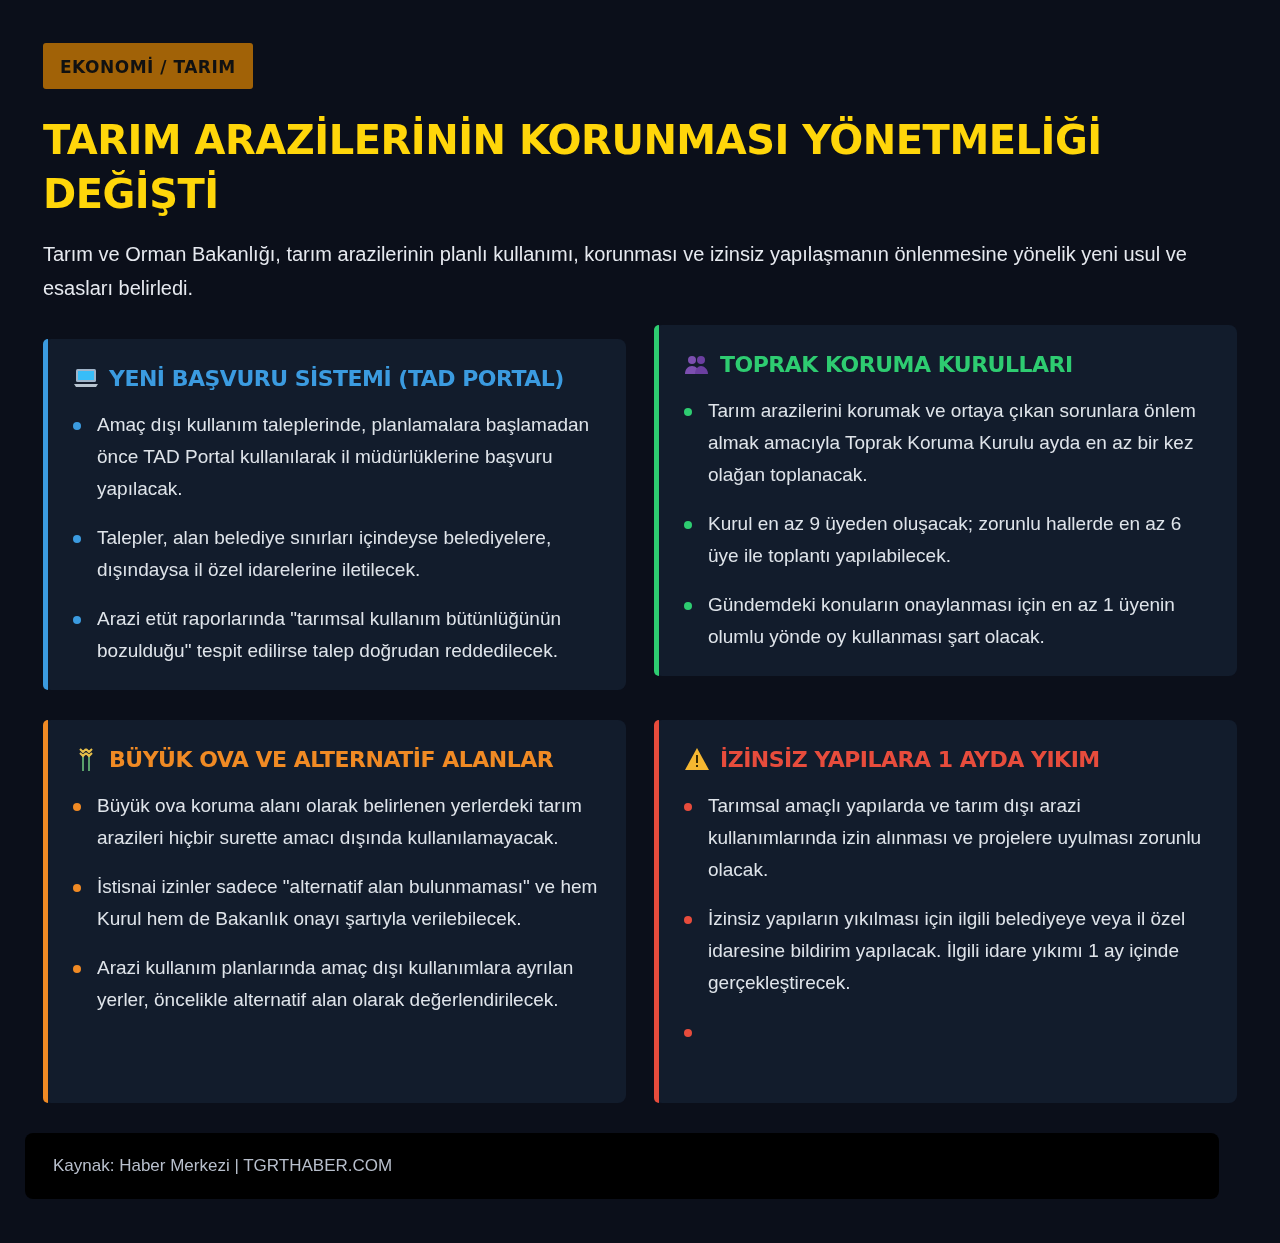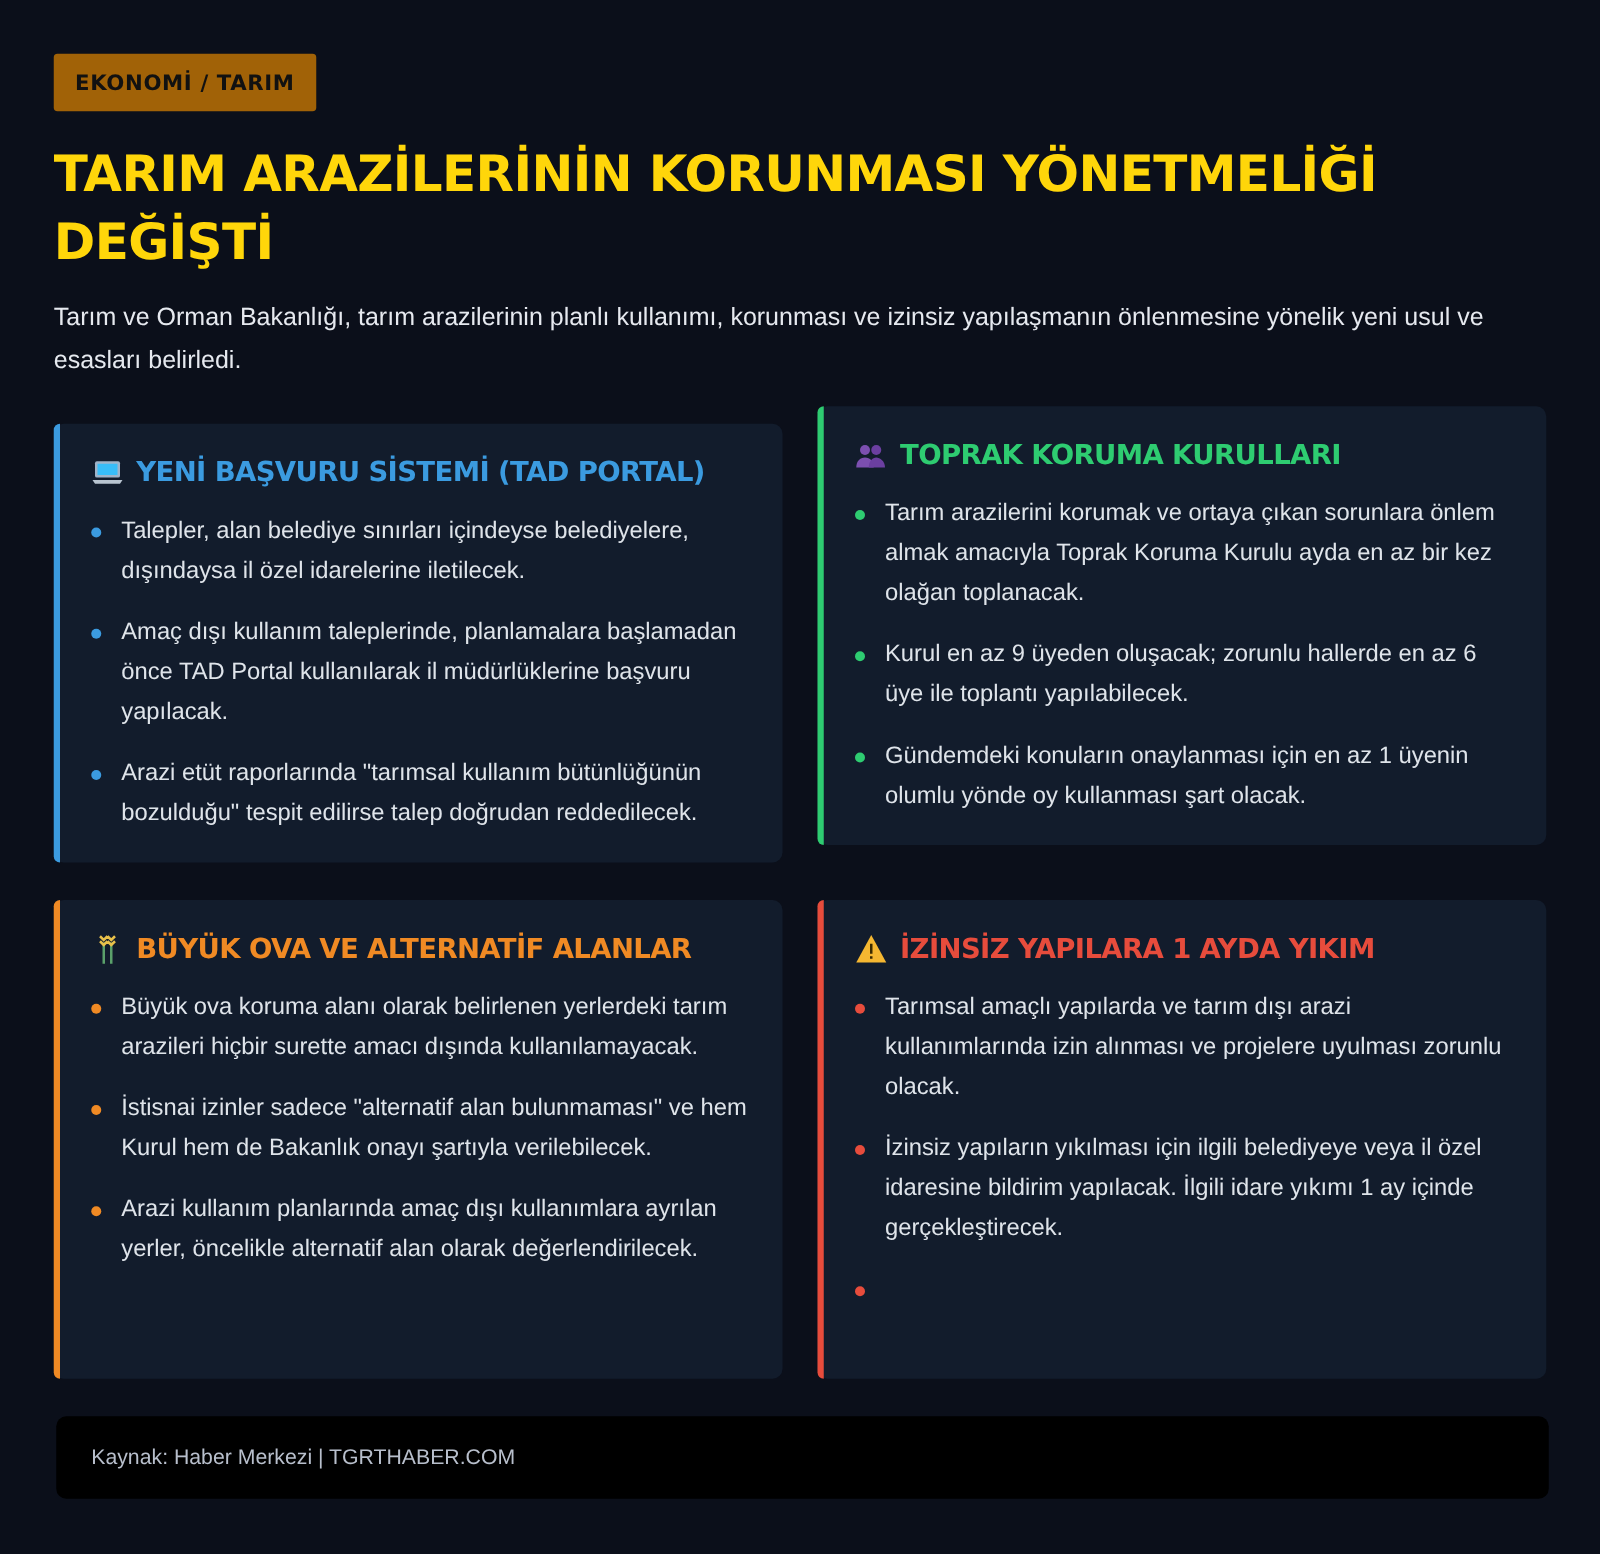--- a/index.html
+++ b/index.html
@@ -27,21 +27,21 @@
     content: ""; position: absolute; left: 0; top: 0; bottom: 0; width: 5px;
     background: var(--accent); border-radius: 8px 0 0 8px;
   }
   .card-head { display: flex; align-items: center; gap: 10px; height: 34px; }
   .card-icon { width: 26px; height: 26px; display: inline-flex; align-items: center; justify-content: center; }
   .card-title { font-weight: 800; font-size: 22px; color: var(--accent); font-family: "DejaVu Sans", sans-serif; letter-spacing: -0.5px; }
   ul.points { list-style: none; margin-top: 14px; }
   ul.points li { position: relative; padding-left: 24px; font-size: 19px; line-height: 32px; color: #dfe4ea; margin-bottom: 17px; font-family: "Liberation Sans", sans-serif; }
   ul.points li .dot { position: absolute; left: 0; top: 13px; width: 8px; height: 8px; border-radius: 50%; background: var(--accent); }
   .footer {
-    position: absolute; left: 45px; top: 1133px; width: 1194px; height: 66px; background: #000;
+    position: absolute; left: 25px; top: 1133px; width: 1194px; height: 66px; background: #000;
     border-radius: 8px; padding: 0 28px; display: flex; align-items: center;
     font-size: 17px; color: #b8bfcc; font-family: "Liberation Sans", sans-serif;
   }
 </style>
 </head>
 <body>
 
 <div class="wrap">
   <div class="badge">EKONOMİ / TARIM</div>
   <h1 class="title">TARIM ARAZİLERİNİN KORUNMASI YÖNETMELİĞİ DEĞİŞTİ</h1>
@@ -53,22 +53,22 @@
     <span class="card-icon">
       <svg width="26" height="22" viewBox="0 0 26 22">
           <rect x="3" y="2" width="20" height="13" rx="1.5" fill="#9fb3c8"></rect>
           <rect x="5" y="4" width="16" height="9" fill="#38bdf8"></rect>
           <path d="M1 17h24l-2 3H3z" fill="#b8c4d0"></path>
         </svg>
     </span>
     <span class="card-title">YENİ BAŞVURU SİSTEMİ (TAD PORTAL)</span>
   </div>
   <ul class="points">
+    <li><span class="dot"></span><span>Amaç dışı kullanım taleplerinde, planlamalara başlamadan önce TAD Portal kullanılarak il müdürlüklerine başvuru yapılacak.</span></li>
     <li><span class="dot"></span><span>Talepler, alan belediye sınırları içindeyse belediyelere, dışındaysa il özel idarelerine iletilecek.</span></li>
-    <li><span class="dot"></span><span>Amaç dışı kullanım taleplerinde, planlamalara başlamadan önce TAD Portal kullanılarak il müdürlüklerine başvuru yapılacak.</span></li>
     <li><span class="dot"></span><span>Arazi etüt raporlarında "tarımsal kullanım bütünlüğünün bozulduğu" tespit edilirse talep doğrudan reddedilecek.</span></li>
   </ul>
 </div>
 
 <div class="card" style="--accent:#2ecc71; left:654px; top:325px; height:351px;">
   <div class="card-head">
     <span class="card-icon">
       <svg width="26" height="22" viewBox="0 0 26 22">
           <circle cx="8" cy="7" r="4" fill="#7c4fb0"></circle>
           <circle cx="17" cy="7" r="4" fill="#6b3fa0"></circle>

